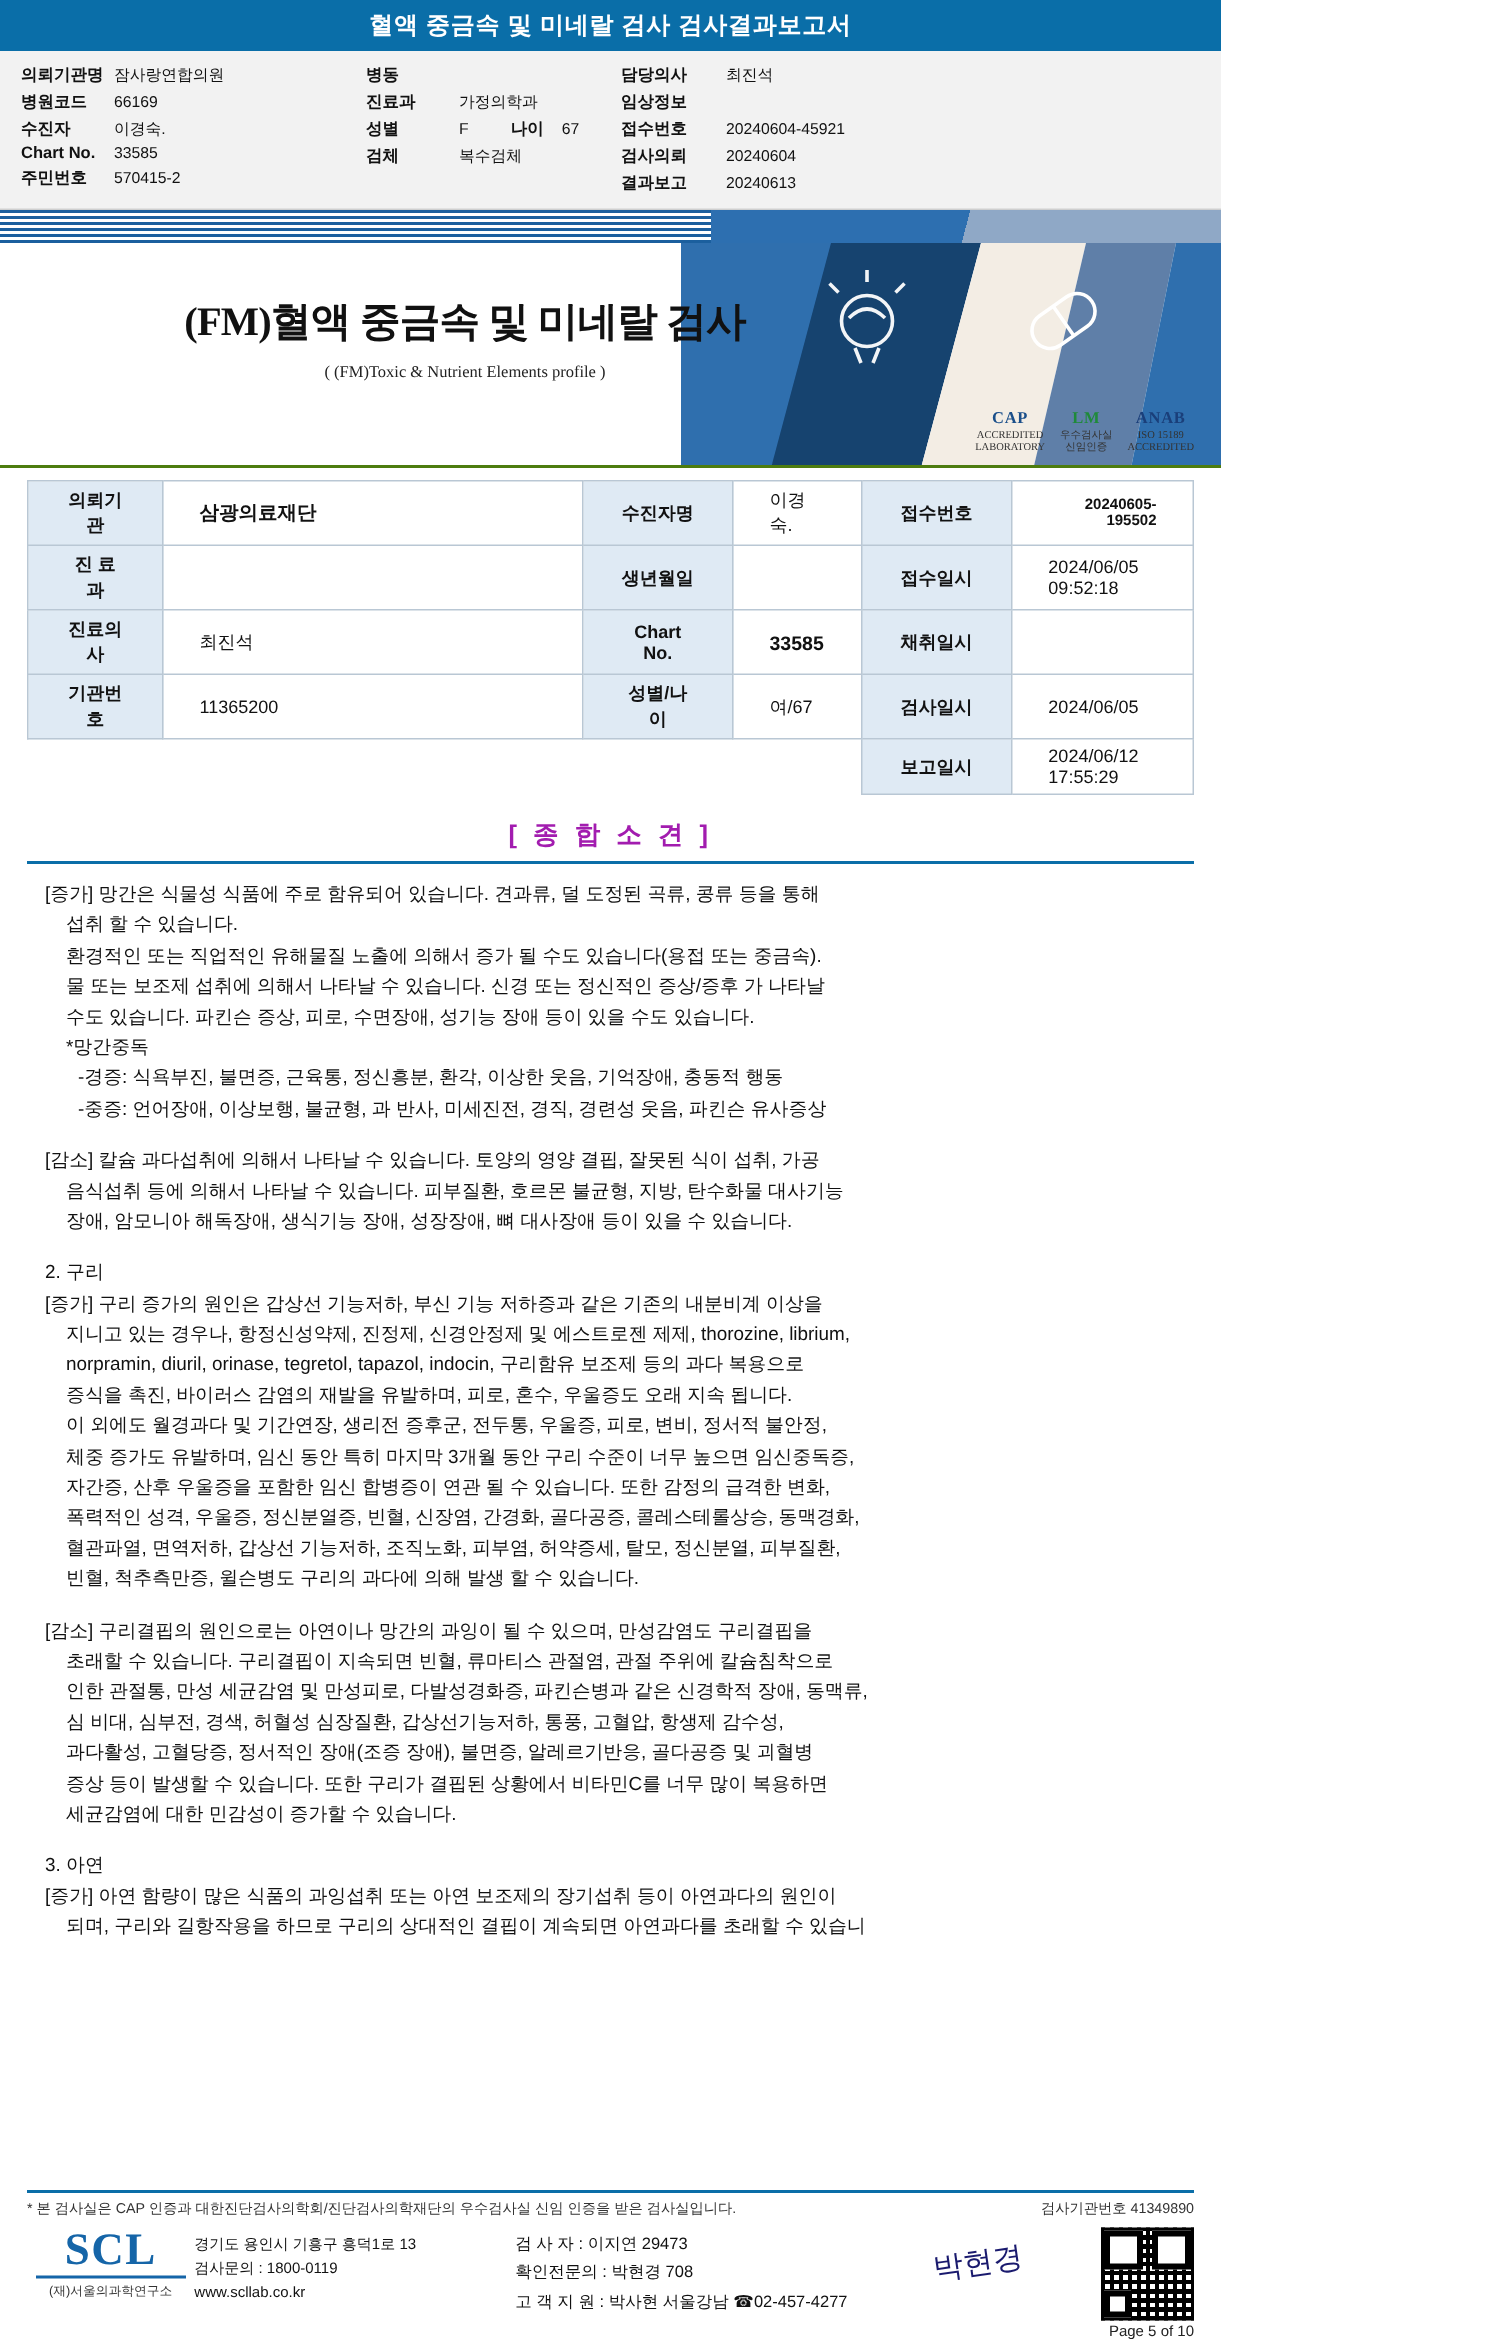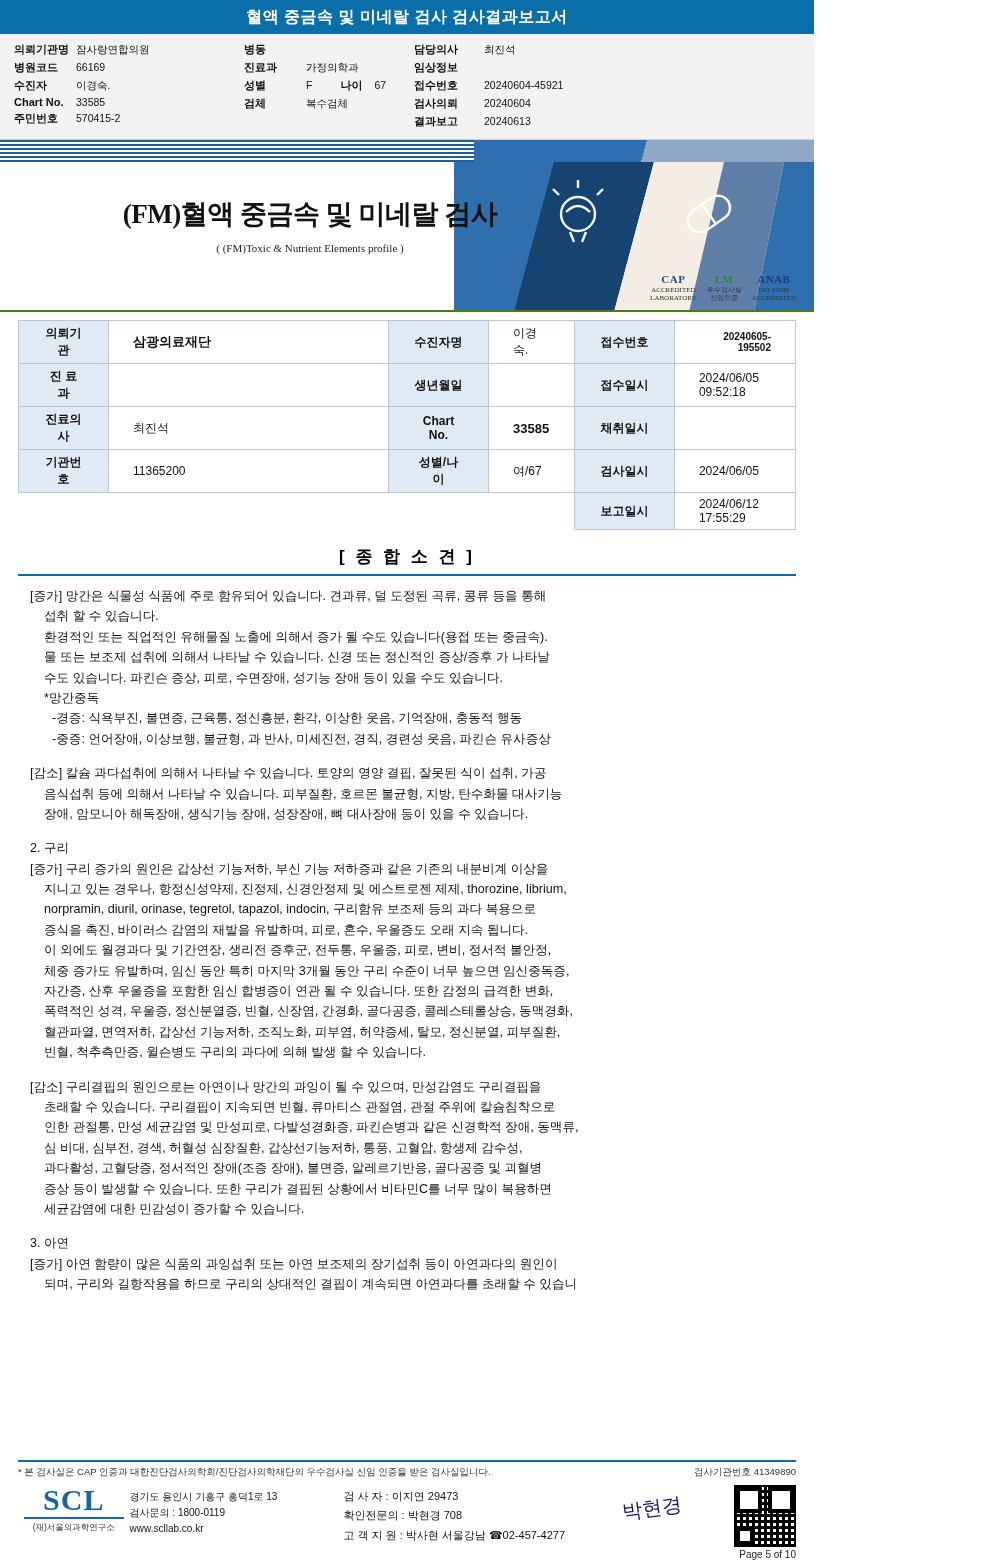--- a/index.html
+++ b/index.html
@@ -95,21 +95,21 @@
     height: 26px;
   }
   .lbl-blue { background: #dfeaf4; font-weight: bold; text-align: center; width: 90px; }
   .lbl-blue2 { background: #dfeaf4; font-weight: bold; text-align: center; width: 100px; }
   .val-cell { width: 280px; }
   .val-bold { font-weight: bold; font-size: 13px; }
   .recv-no { font-weight: bold; font-size: 10px; text-align: right; }
   
   .sec-title {
     text-align: center;
-    color: #000000;
+    color: #a21caf;
     font-weight: bold;
     font-size: 17px;
     letter-spacing: 3px;
     padding: 9px 0 6px 0;
     border-bottom: 2px solid #0a6ea8;
     margin: 6px 18px 0 18px;
   }
   
   .body-text {
     padding: 10px 26px 0 30px;

